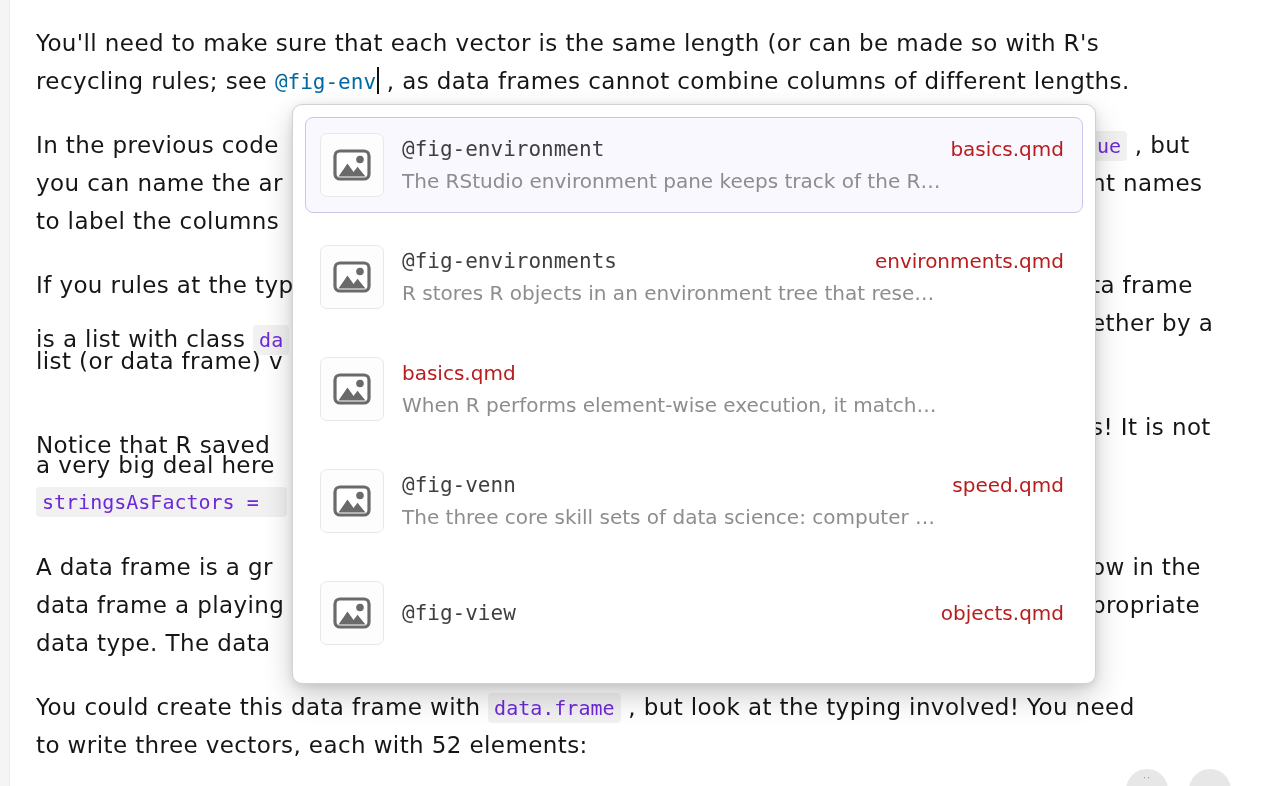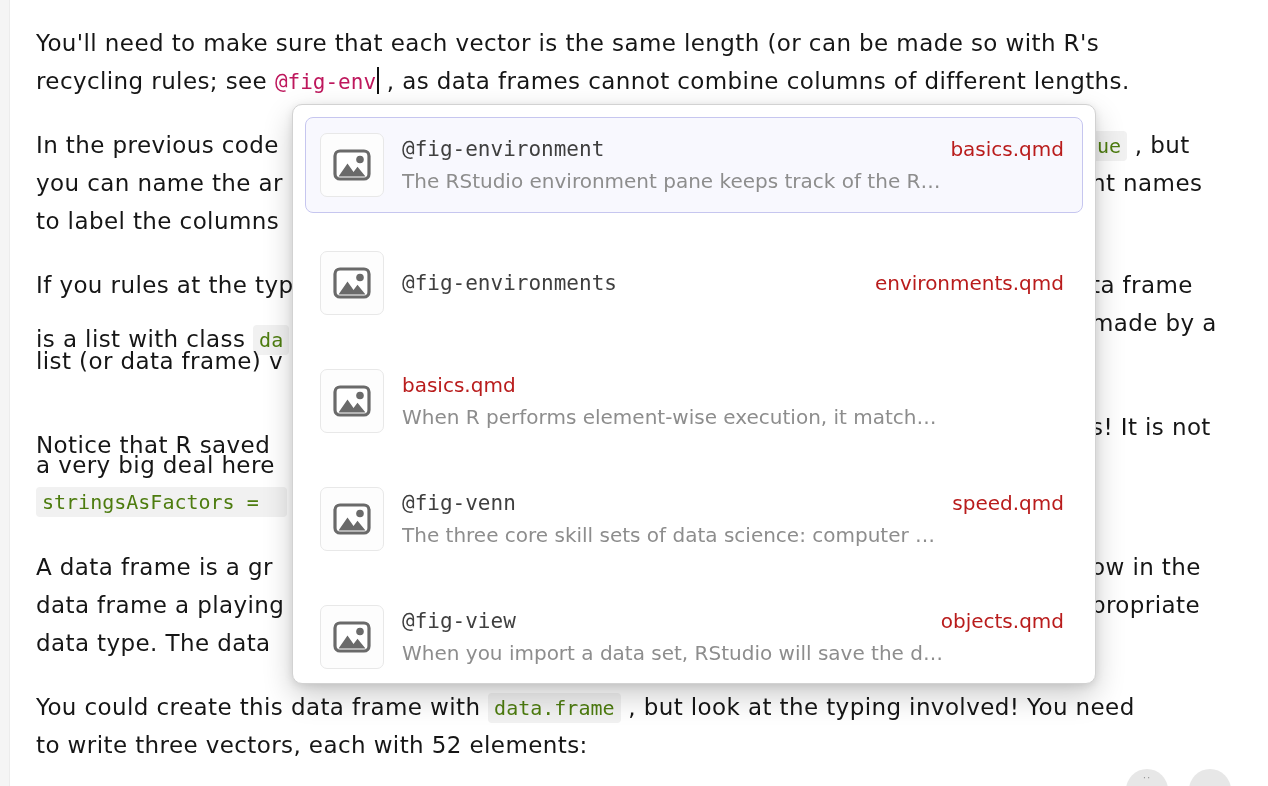--- a/index.html
+++ b/index.html
@@ -12,40 +12,40 @@
     background:#f5f5f5; border-right:1px solid #ececec;
   }
   
   .line {
     position:absolute; left:36px; font-size:23px; line-height:38px;
     letter-spacing:0.4px; white-space:pre; z-index:1;
   }
   .rfrag { left:1091px; }
   .code {
     font-family:"DejaVu Sans Mono", monospace; font-size:20px; letter-spacing:0;
-    background:#f1f1f1; border-radius:4px; padding:3px 6px; color:#4d7c0f;
+    background:#f1f1f1; border-radius:4px; padding:3px 6px; color:#6d28d9;
   }
   .code-clip { padding-right:28px; }
   .ref {
     font-family:"DejaVu Sans Mono", monospace; font-size:21px; letter-spacing:0;
-    color:#be185d;
+    color:#0369a1;
   }
   .caret {
     display:inline-block; width:2px; height:27px; background:#111;
     vertical-align:-5px; margin-left:1px;
   }
   
   .popup {
     position:absolute; left:292px; top:104px; width:804px; height:580px;
     box-sizing:border-box; padding:12px; overflow:hidden; z-index:10;
     background:#ffffff; border:1px solid #d2d2d2; border-radius:10px;
     box-shadow:0 12px 30px rgba(0,0,0,0.20), 0 2px 8px rgba(0,0,0,0.10);
   }
   .item {
-    display:flex; align-items:center; gap:18px; height:96px; margin-bottom:22px;
+    display:flex; align-items:center; gap:18px; height:96px; margin-bottom:16px;
     box-sizing:border-box; padding:0 18px 0 14px;
     border:1.5px solid transparent; border-radius:8px; background:transparent;
   }
   .item.selected { background:#f8f8fe; border-color:#c6c6ef; }
   .icon-box {
     flex:none; width:64px; height:64px; box-sizing:border-box;
     border:1px solid #e8e8e8; background:#fdfdfd; border-radius:7px;
     display:flex; align-items:center; justify-content:center;
   }
   .item-main { flex:1; min-width:0; }
@@ -71,21 +71,21 @@
 
 <div class="line" style="top:126px"><span>In the previous code</span></div>
 <div class="line rfrag" style="top:126px"><span class="code">ue</span><span> , but</span></div>
 <div class="line" style="top:164px"><span>you can name the ar</span></div>
 <div class="line rfrag" style="top:164px"><span>nt names</span></div>
 <div class="line" style="top:202px"><span>to label the columns</span></div>
 
 <div class="line" style="top:266px"><span>If you rules at the typ</span></div>
 <div class="line rfrag" style="top:266px"><span>ta frame</span></div>
 <div class="line" style="top:320px"><span>is a list with class </span><span class="code">da</span></div>
-<div class="line rfrag" style="top:304px"><span>made by a</span></div>
+<div class="line rfrag" style="top:304px"><span>ether by a</span></div>
 <div class="line" style="top:342px"><span>list (or data frame) v</span></div>
 
 <div class="line" style="top:426px"><span>Notice that R saved</span></div>
 <div class="line rfrag" style="top:408px"><span>s! It is not</span></div>
 <div class="line" style="top:446px"><span>a very big deal here</span></div>
 <div class="line" style="top:482px"><span class="code code-clip">stringsAsFactors =</span></div>
 
 <div class="line" style="top:548px"><span>A data frame is a gr</span></div>
 <div class="line rfrag" style="top:548px"><span>ow in the</span></div>
 <div class="line" style="top:586px"><span>data frame a playing</span></div>
@@ -118,20 +118,21 @@
         <rect x="2" y="2" width="34" height="28" rx="5" fill="#ffffff" stroke="#6a6a6a" stroke-width="3.2"></rect>
         <circle cx="27" cy="10.5" r="3.8" fill="#6a6a6a"></circle>
         <path d="M5.5 27.5 L14.5 14.5 L20.5 23 L24.5 17.8 L32.5 27.5 Z" fill="#6a6a6a"></path>
       </svg>
     </div>
     <div class="item-main">
       <div class="item-top">
         <span class="item-label">@fig-environments</span>
         <span class="item-file">environments.qmd</span>
       </div>
+      <div class="item-desc">R stores R objects in an environment tree that rese…</div>
     </div>
   </div>
     <div class="item">
     <div class="icon-box">
       <svg width="38" height="32" viewBox="0 0 38 32">
         <rect x="2" y="2" width="34" height="28" rx="5" fill="#ffffff" stroke="#6a6a6a" stroke-width="3.2"></rect>
         <circle cx="27" cy="10.5" r="3.8" fill="#6a6a6a"></circle>
         <path d="M5.5 27.5 L14.5 14.5 L20.5 23 L24.5 17.8 L32.5 27.5 Z" fill="#6a6a6a"></path>
       </svg>
     </div>
@@ -164,21 +165,20 @@
         <rect x="2" y="2" width="34" height="28" rx="5" fill="#ffffff" stroke="#6a6a6a" stroke-width="3.2"></rect>
         <circle cx="27" cy="10.5" r="3.8" fill="#6a6a6a"></circle>
         <path d="M5.5 27.5 L14.5 14.5 L20.5 23 L24.5 17.8 L32.5 27.5 Z" fill="#6a6a6a"></path>
       </svg>
     </div>
     <div class="item-main">
       <div class="item-top">
         <span class="item-label">@fig-view</span>
         <span class="item-file">objects.qmd</span>
       </div>
-      <div class="item-desc">When you import a data set, RStudio will save the d…</div>
     </div>
   </div>
     <div class="item partial">
     <div class="icon-box">
       
     </div>
 
   </div>
   </div>
 

